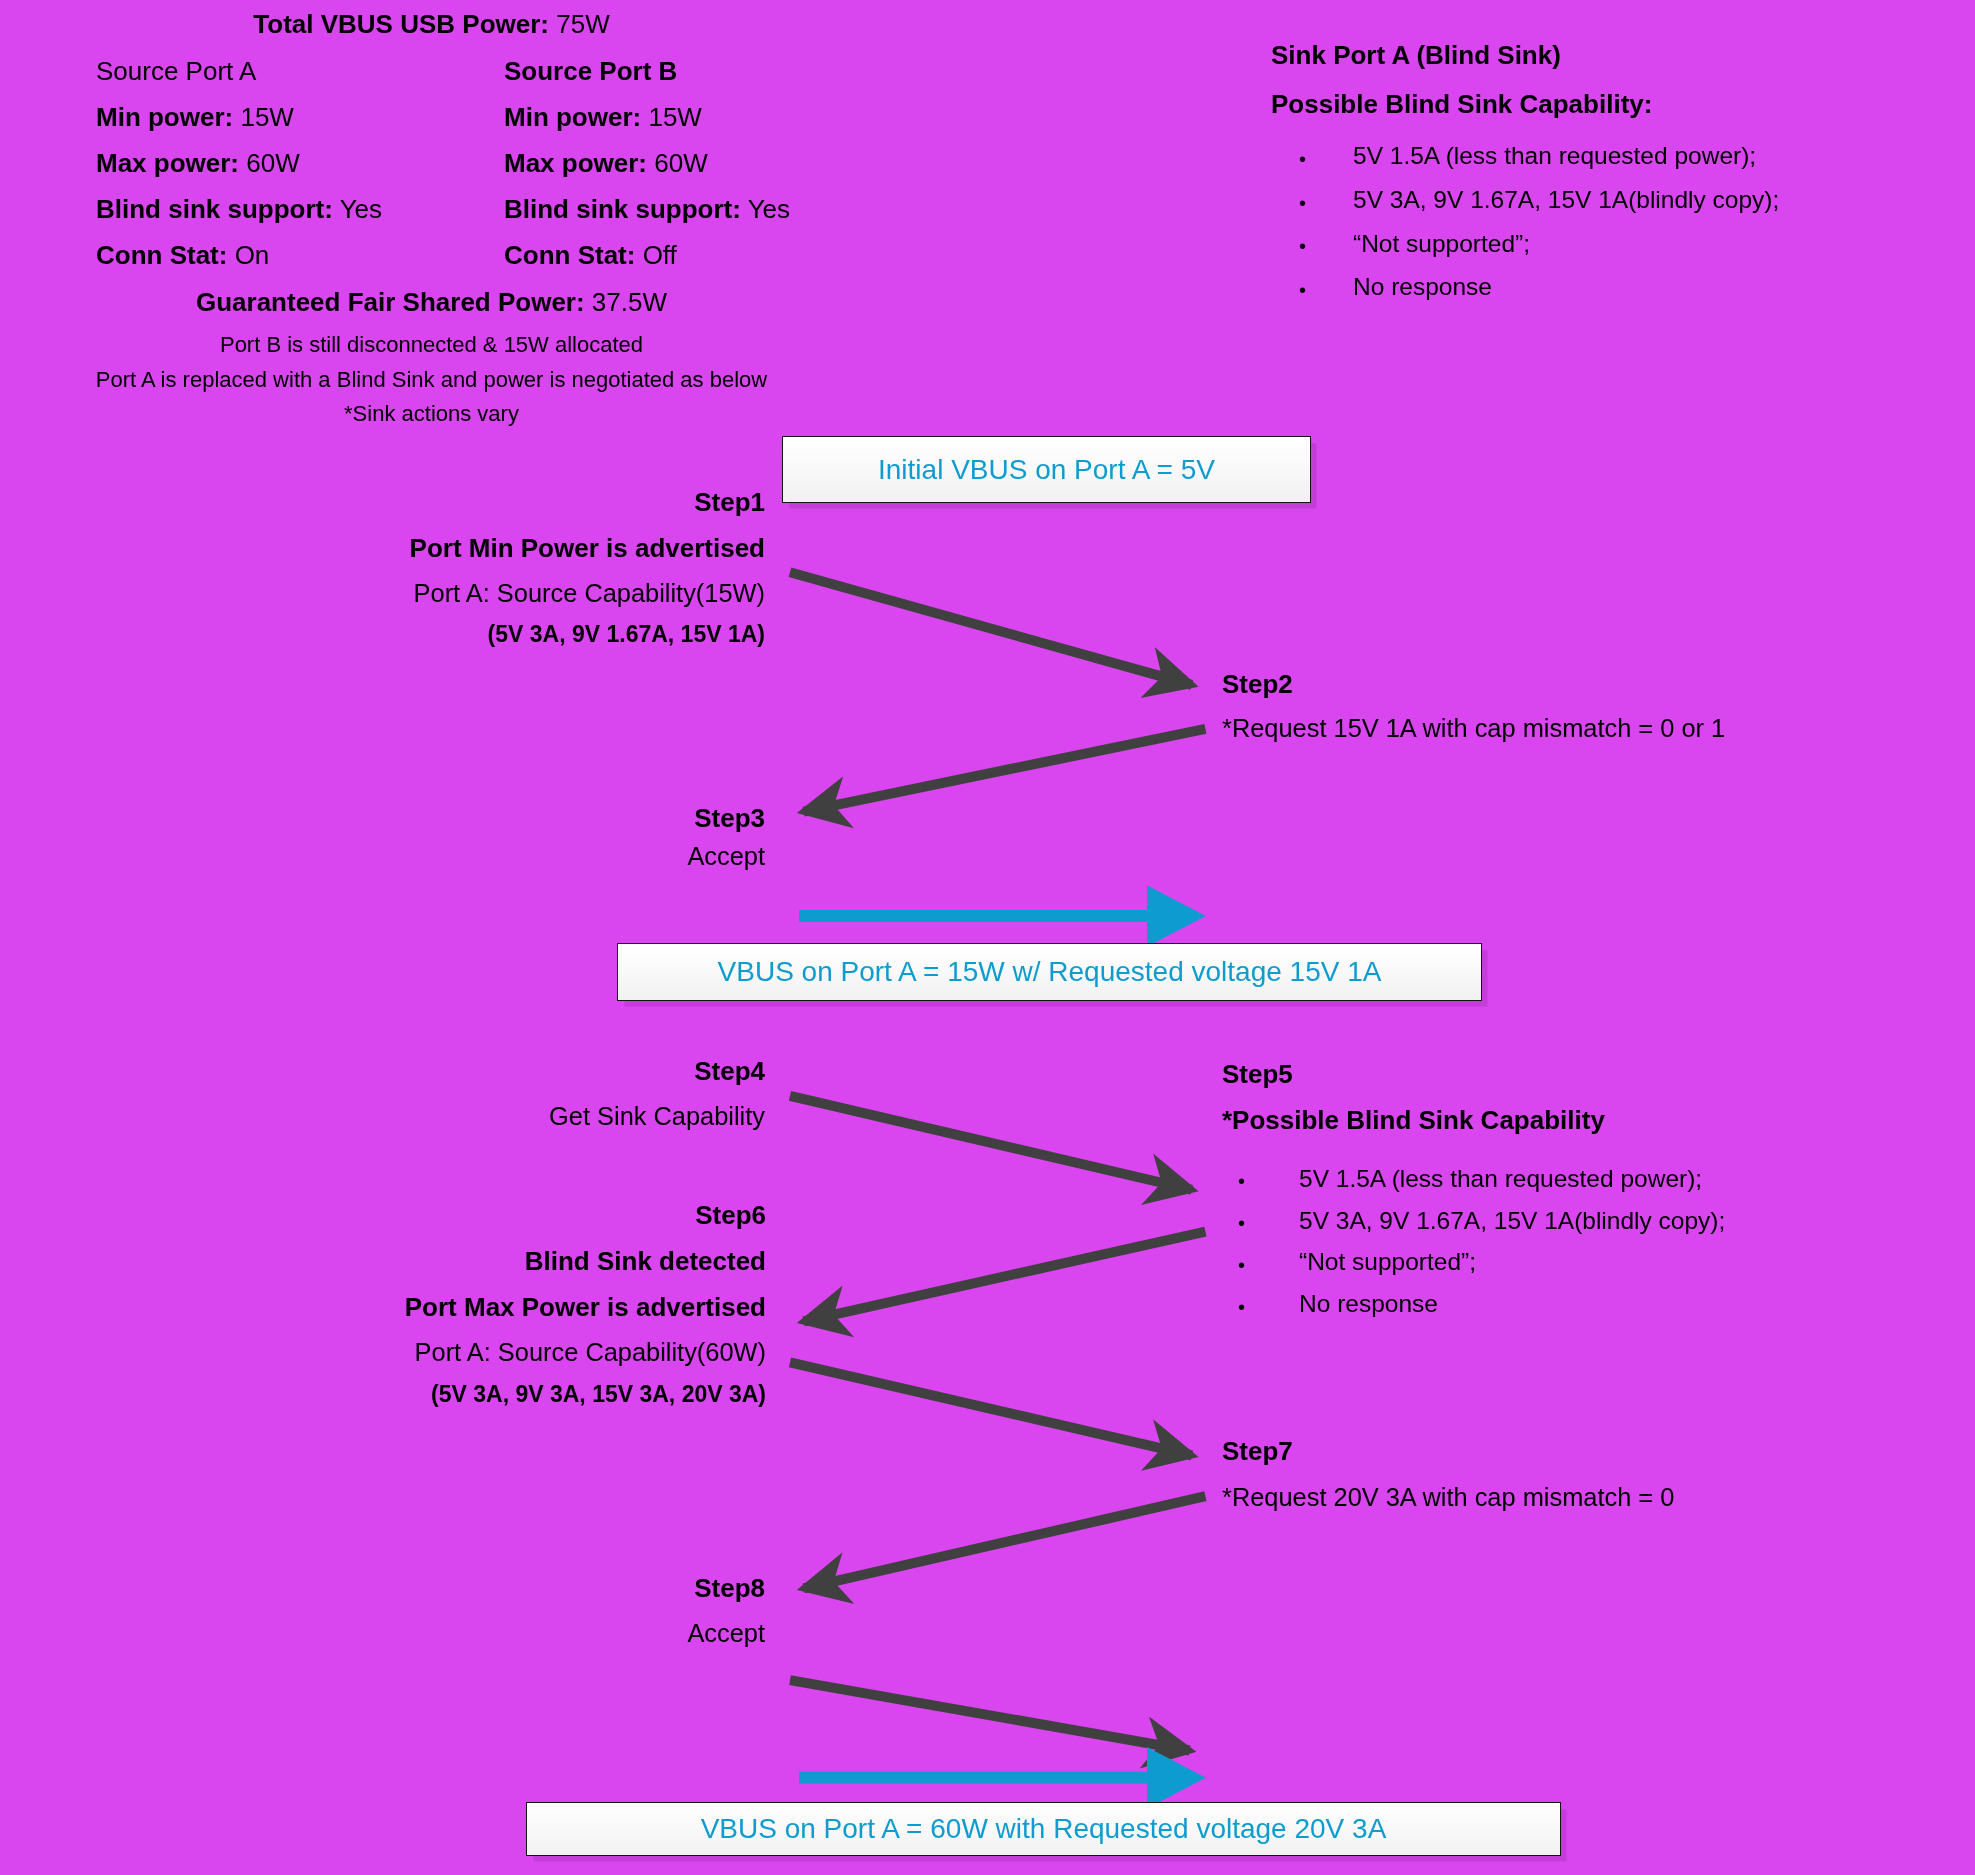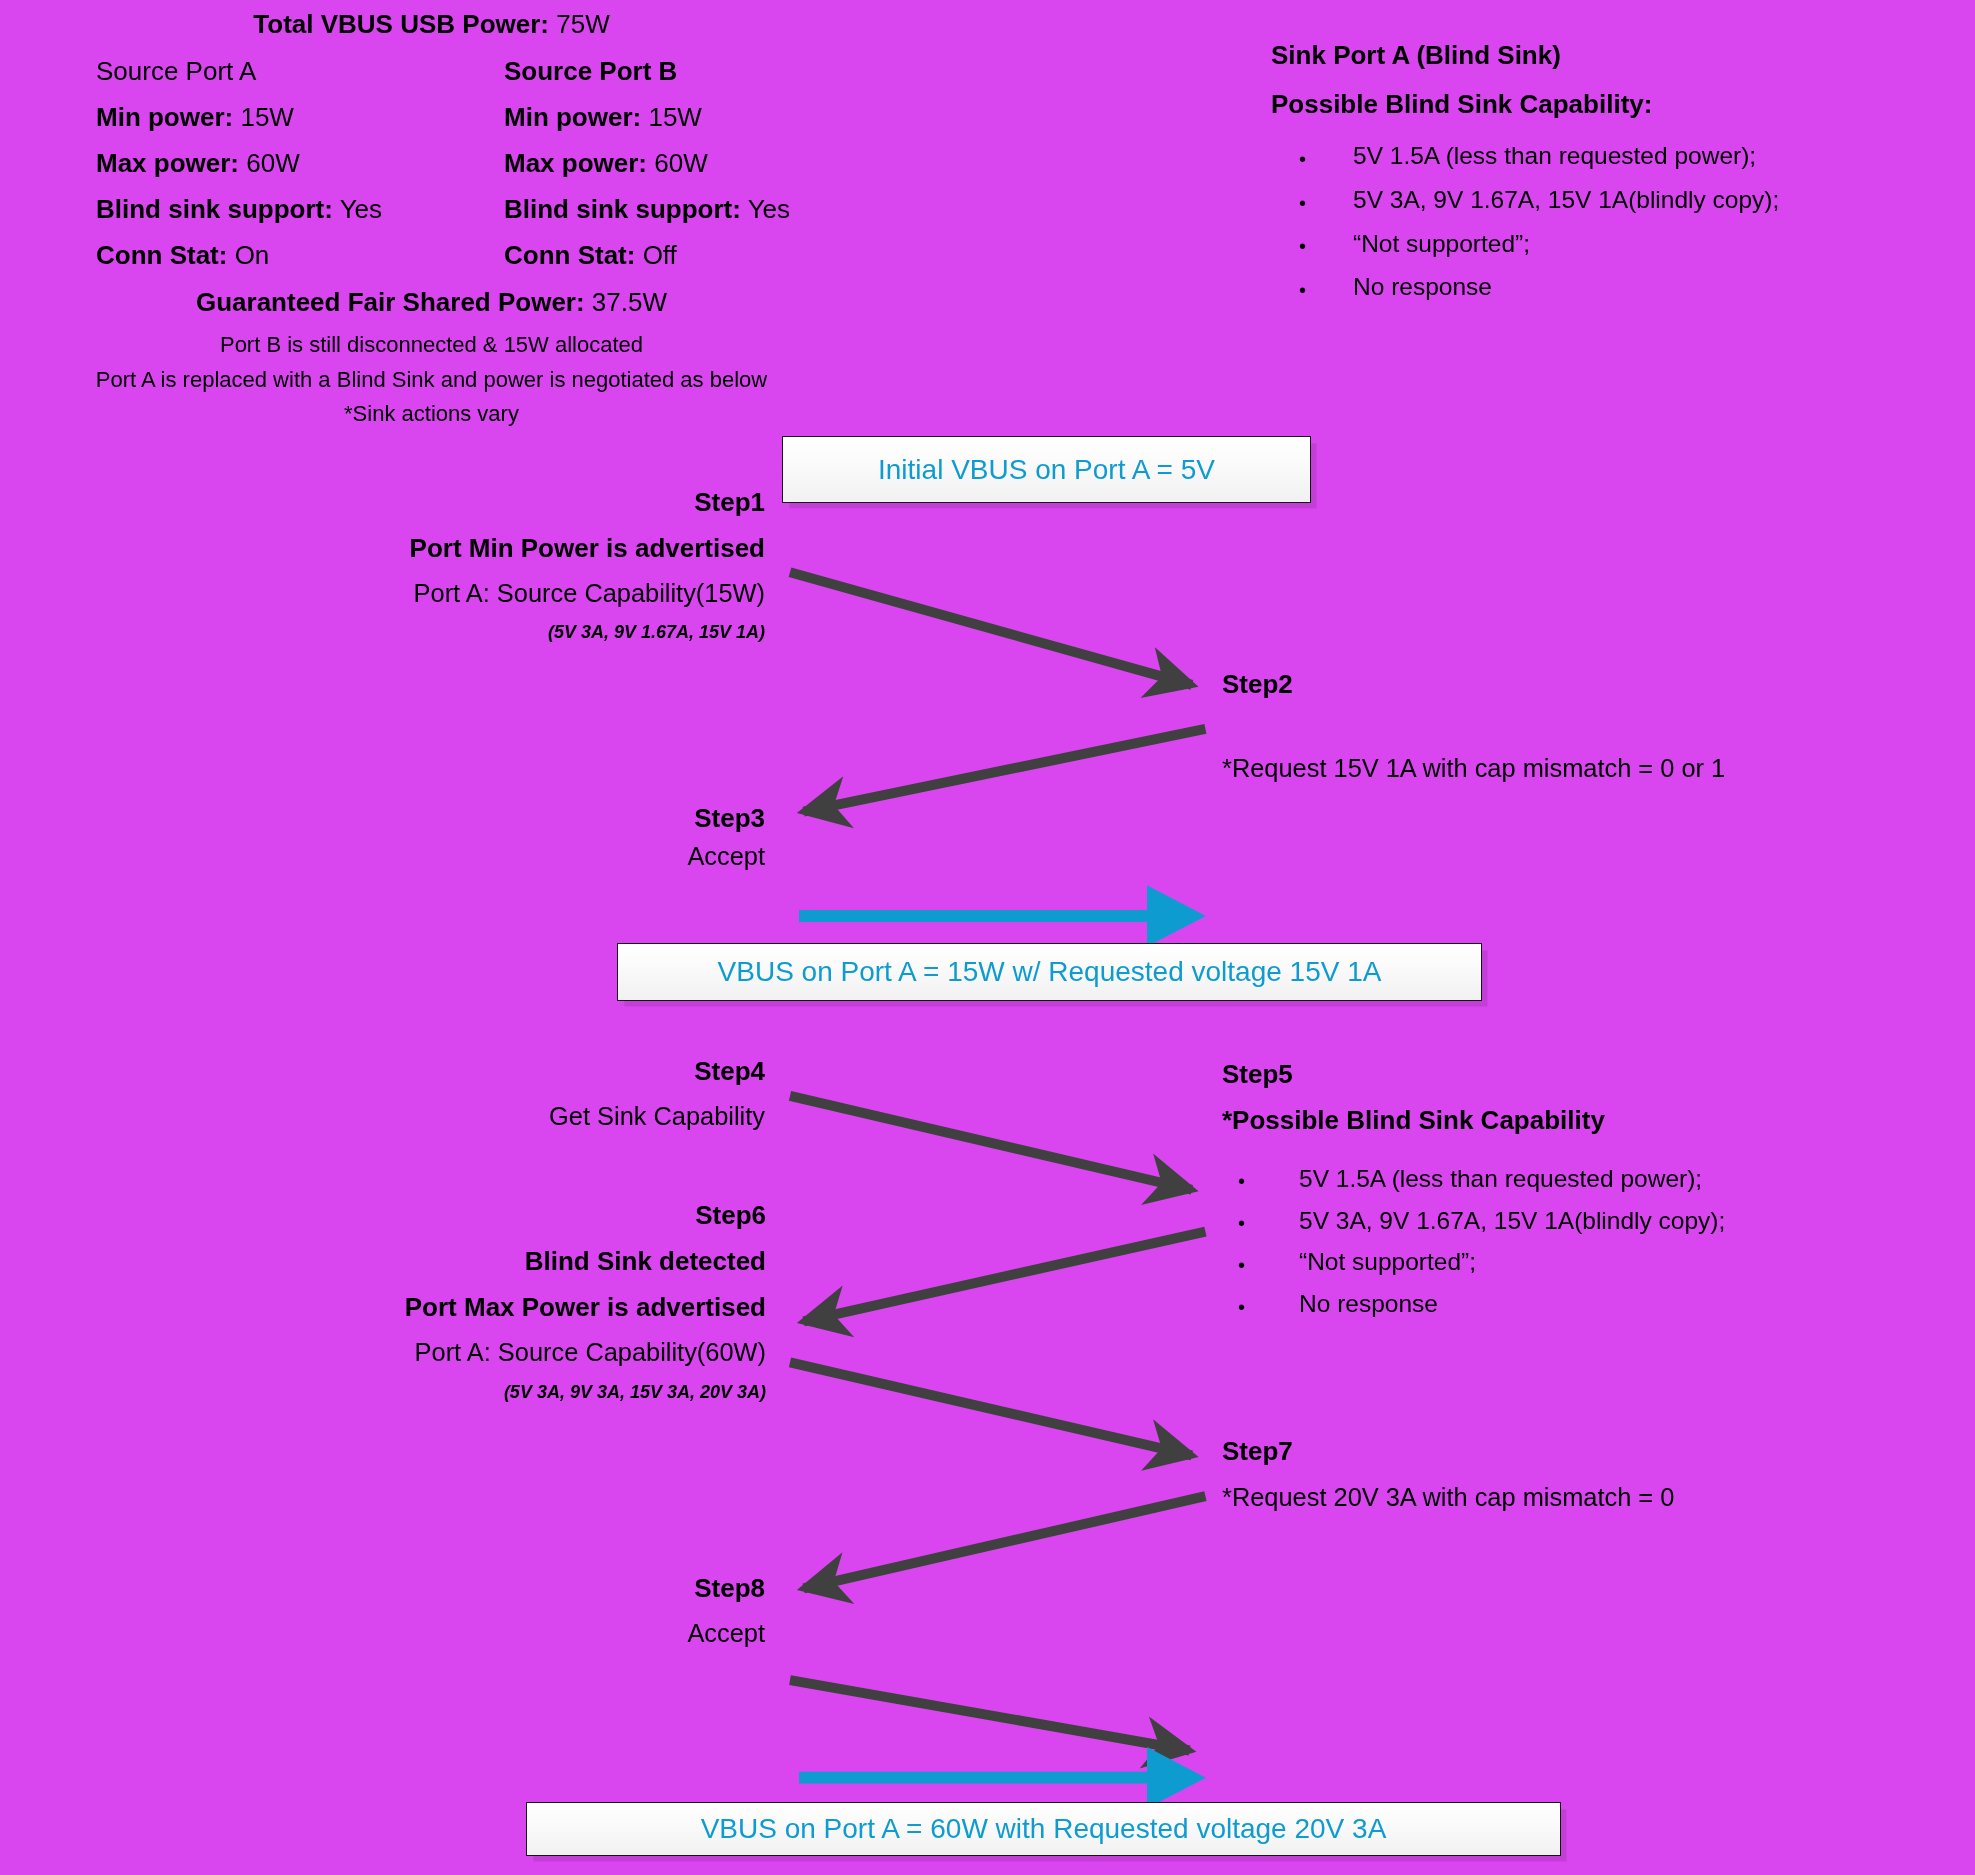--- a/index.html
+++ b/index.html
@@ -69,22 +69,21 @@
     font-weight: bold;
     line-height: 1.0;
     white-space: nowrap;
   }
   .step-reg {
     font-size: 25.4px;
     line-height: 1.0;
     white-space: nowrap;
   }
   .step-ital {
-    font-size: 18px;
-    font-style: italic;
+    font-size: 23px;
     font-weight: bold;
     line-height: 1.0;
     white-space: nowrap;
   }
   .ralign { text-align: right; }
 
   
   .callout {
     position: absolute;
     box-sizing: border-box;
@@ -203,21 +202,21 @@
   <div class="callout" style="left:782px; top:436px; width:529px; height:67px;">
     <span>Initial VBUS on Port A = 5V</span>
   </div>
 
   <div class="abs step-num ralign" style="left:182px; top:489px; width:583px;">Step1</div>
   <div class="abs step-bold ralign" style="left:182px; top:535px; width:583px;">Port Min Power is advertised</div>
   <div class="abs step-reg ralign" style="left:182px; top:581px; width:583px;">Port A: Source Capability(15W)</div>
   <div class="abs step-ital ralign" style="left:182px; top:623px; width:583px;">(5V 3A, 9V 1.67A, 15V 1A)</div>
 
   <div class="abs step-num" style="left:1222px; top:671px;">Step2</div>
-  <div class="abs step-reg" style="left:1222px; top:756px;">*Request 15V 1A with cap mismatch = 0 or 1</div>
+  <div class="abs step-reg" style="left:1222px; top:716px;">*Request 15V 1A with cap mismatch = 0 or 1</div>
 
   <div class="abs step-num ralign" style="left:182px; top:798px; width:583px;margin-top:7px;">Step3</div>
   <div class="abs step-reg ralign" style="left:182px; top:844px; width:583px;">Accept</div>
 
   <div class="callout" style="left:617px; top:943px; width:865px; height:58px;">
     <span>VBUS on Port A = 15W w/ Requested voltage 15V 1A</span>
   </div>
 
   <div class="abs step-num ralign" style="left:182px; top:1058px; width:583px;">Step4</div>
   <div class="abs step-reg ralign" style="left:182px; top:1104px; width:583px;">Get Sink Capability</div>

